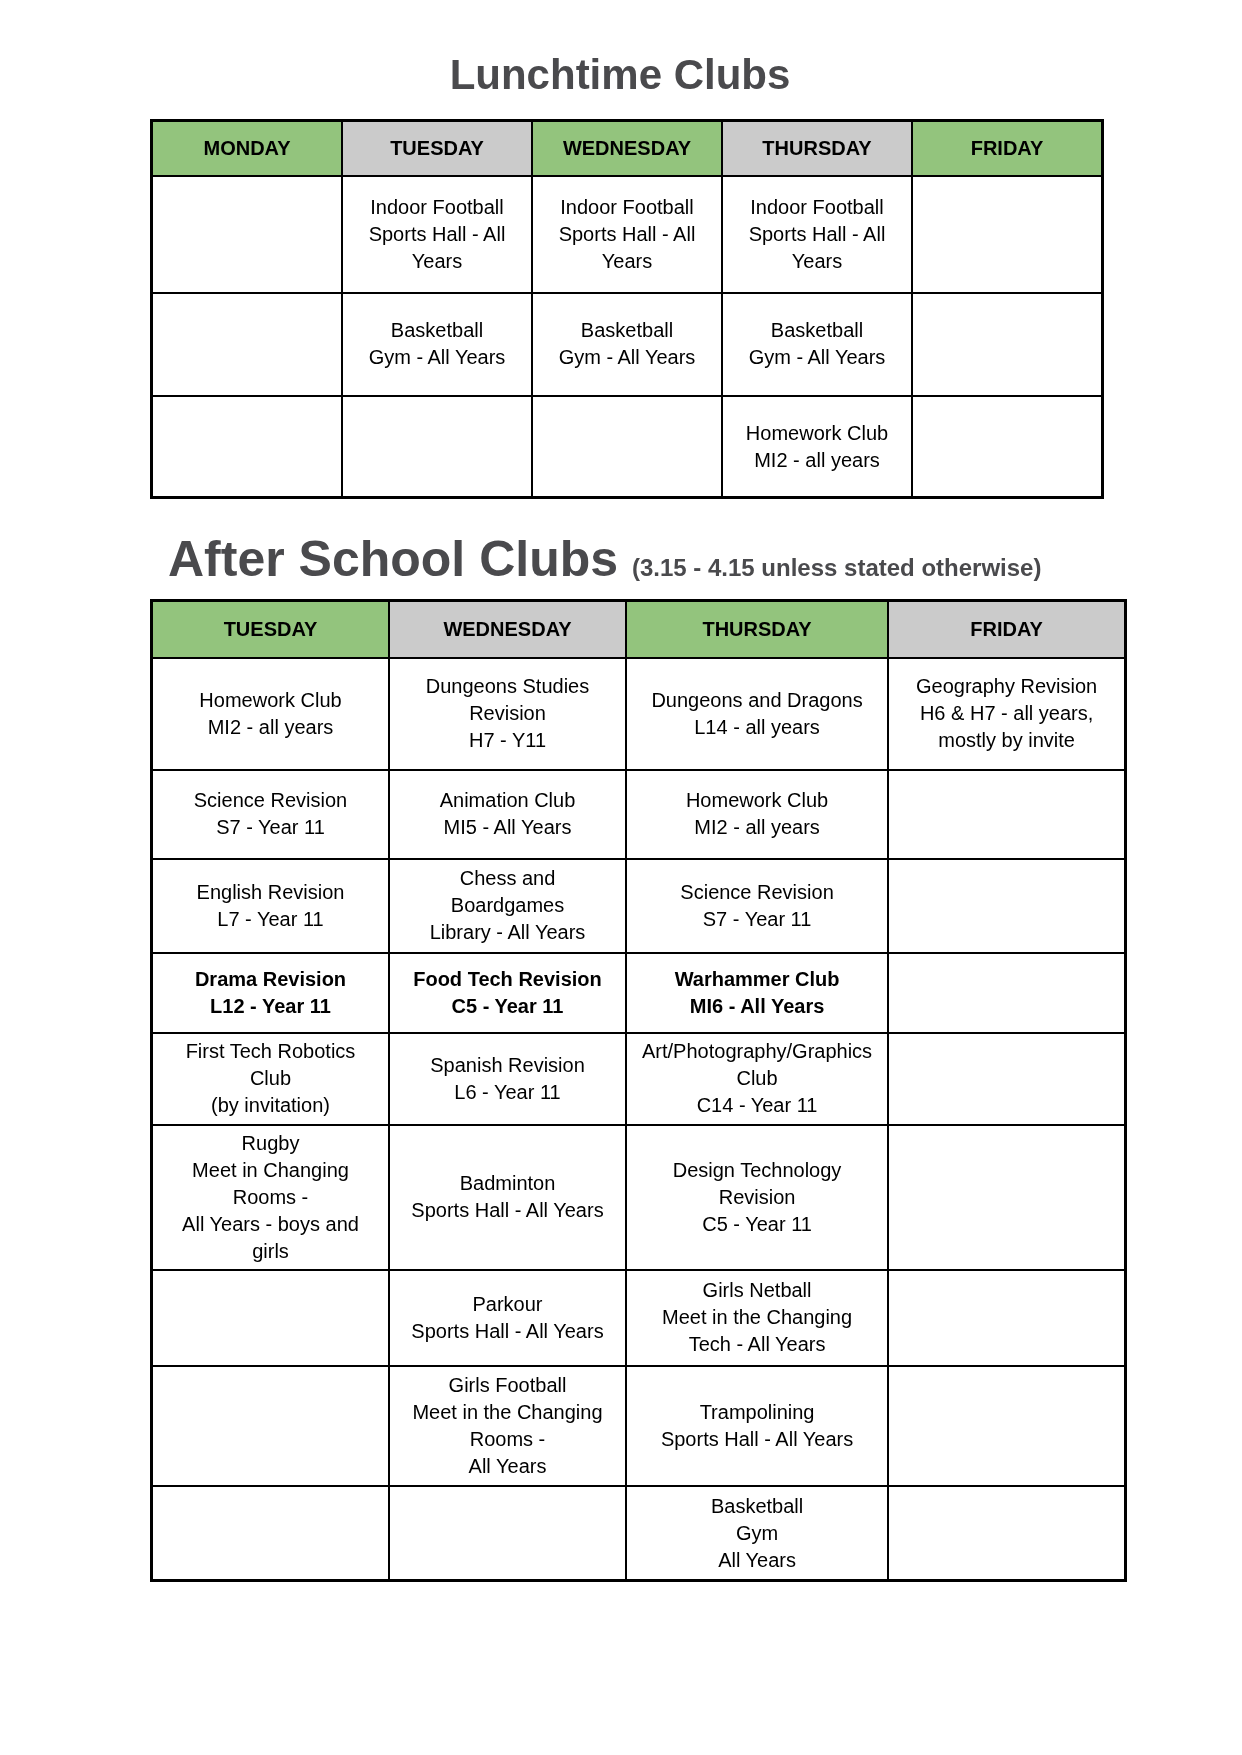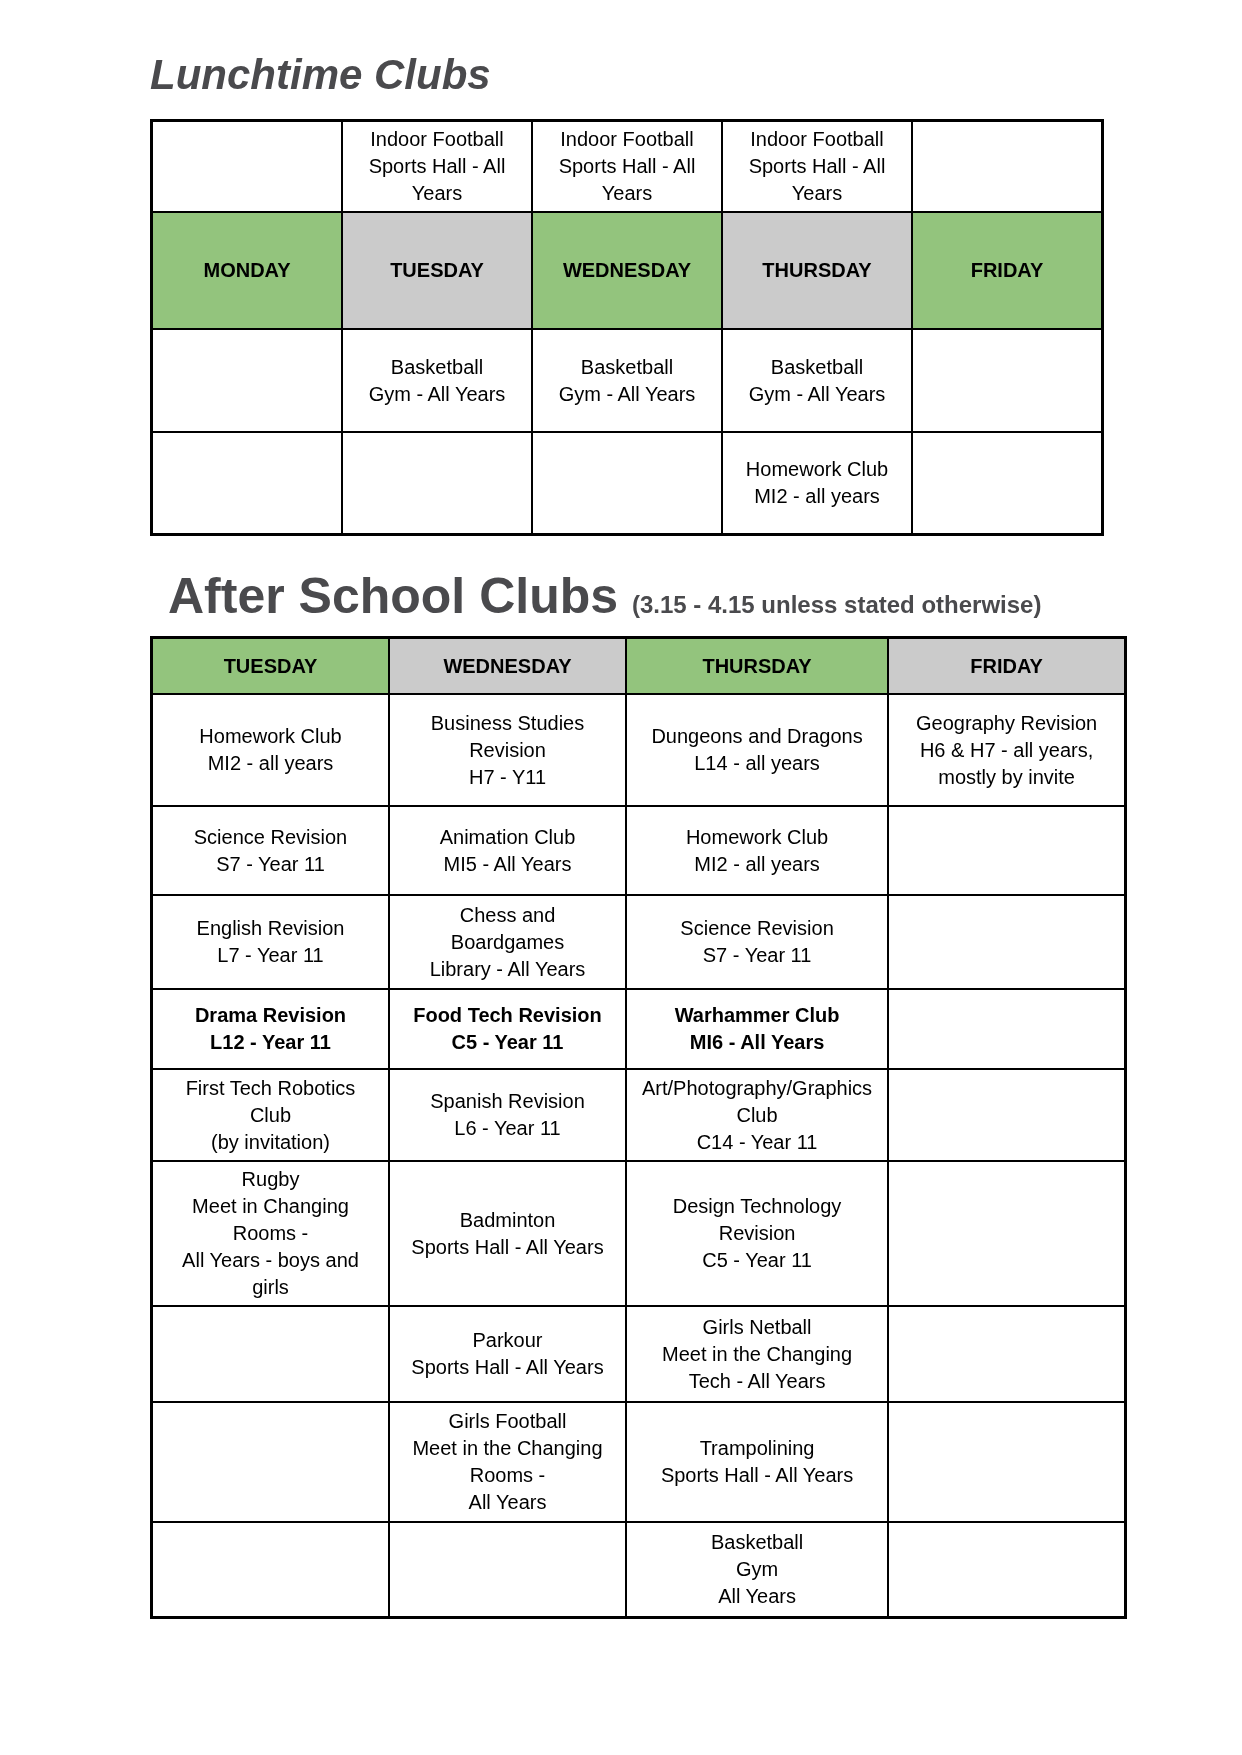--- a/index.html
+++ b/index.html
@@ -12,25 +12,25 @@
     width: 1242px;
     height: 1755px;
     background: #ffffff;
     overflow: hidden;
     font-family: "Liberation Sans", "DejaVu Sans", sans-serif;
     color: #000000;
   }
   h1.doc-title {
     width: 940px;
     margin: 50px 0 19px 150px;
+    text-align: center;
     font-size: 42px;
     line-height: 1.2;
     font-weight: bold;
     color: var(--title-color, #4A4A4D);
-    font-style: italic;
   }
   h2.doc-title {
     margin: 30px 0 10px 168px;
     font-size: 50px;
     line-height: 1.2;
     font-weight: bold;
     color: var(--title-color, #4A4A4D);
     white-space: nowrap;
   }
   h2.doc-title .h2-sub {
@@ -88,45 +88,45 @@
 </head>
 <body>
 
 <div class="page">
 
   <h1 class="doc-title">Lunchtime Clubs</h1>
 
   <table class="clubs-table lunch-table">
     <tbody>
         <tr>
-          <td></td>
-          <td>
-            <div class="cell-line">Indoor Football</div>
-            <div class="cell-line">Sports Hall - All Years</div>
-          </td>
-          <td>
-            <div class="cell-line">Indoor Football</div>
-            <div class="cell-line">Sports Hall - All Years</div>
-          </td>
-          <td>
-            <div class="cell-line">Indoor Football</div>
-            <div class="cell-line">Sports Hall - All Years</div>
-          </td>
-          <td></td>
-        </tr>
-        <tr>
           <th class="day-header green">MONDAY</th>
           <th class="day-header gray">TUESDAY</th>
           <th class="day-header green">WEDNESDAY</th>
           <th class="day-header gray">THURSDAY</th>
           <th class="day-header green">FRIDAY</th>
         </tr>
         <tr>
           <td></td>
           <td>
+            <div class="cell-line">Indoor Football</div>
+            <div class="cell-line">Sports Hall - All Years</div>
+          </td>
+          <td>
+            <div class="cell-line">Indoor Football</div>
+            <div class="cell-line">Sports Hall - All Years</div>
+          </td>
+          <td>
+            <div class="cell-line">Indoor Football</div>
+            <div class="cell-line">Sports Hall - All Years</div>
+          </td>
+          <td></td>
+        </tr>
+        <tr>
+          <td></td>
+          <td>
             <div class="cell-line">Basketball</div>
             <div class="cell-line">Gym - All Years</div>
           </td>
           <td>
             <div class="cell-line">Basketball</div>
             <div class="cell-line">Gym - All Years</div>
           </td>
           <td>
             <div class="cell-line">Basketball</div>
             <div class="cell-line">Gym - All Years</div>
@@ -158,21 +158,21 @@
           <th class="day-header gray">WEDNESDAY</th>
           <th class="day-header green">THURSDAY</th>
           <th class="day-header gray">FRIDAY</th>
         </tr>
         <tr>
           <td>
             <div class="cell-line">Homework Club</div>
             <div class="cell-line">MI2 - all years</div>
           </td>
           <td>
-            <div class="cell-line">Business Studies Revision</div>
+            <div class="cell-line">Dungeons Studies Revision</div>
             <div class="cell-line">H7 - Y11</div>
           </td>
           <td>
             <div class="cell-line">Dungeons and Dragons</div>
             <div class="cell-line">L14 - all years</div>
           </td>
           <td>
             <div class="cell-line">Geography Revision</div>
             <div class="cell-line">H6 &amp; H7 - all years, mostly by invite</div>
           </td>

